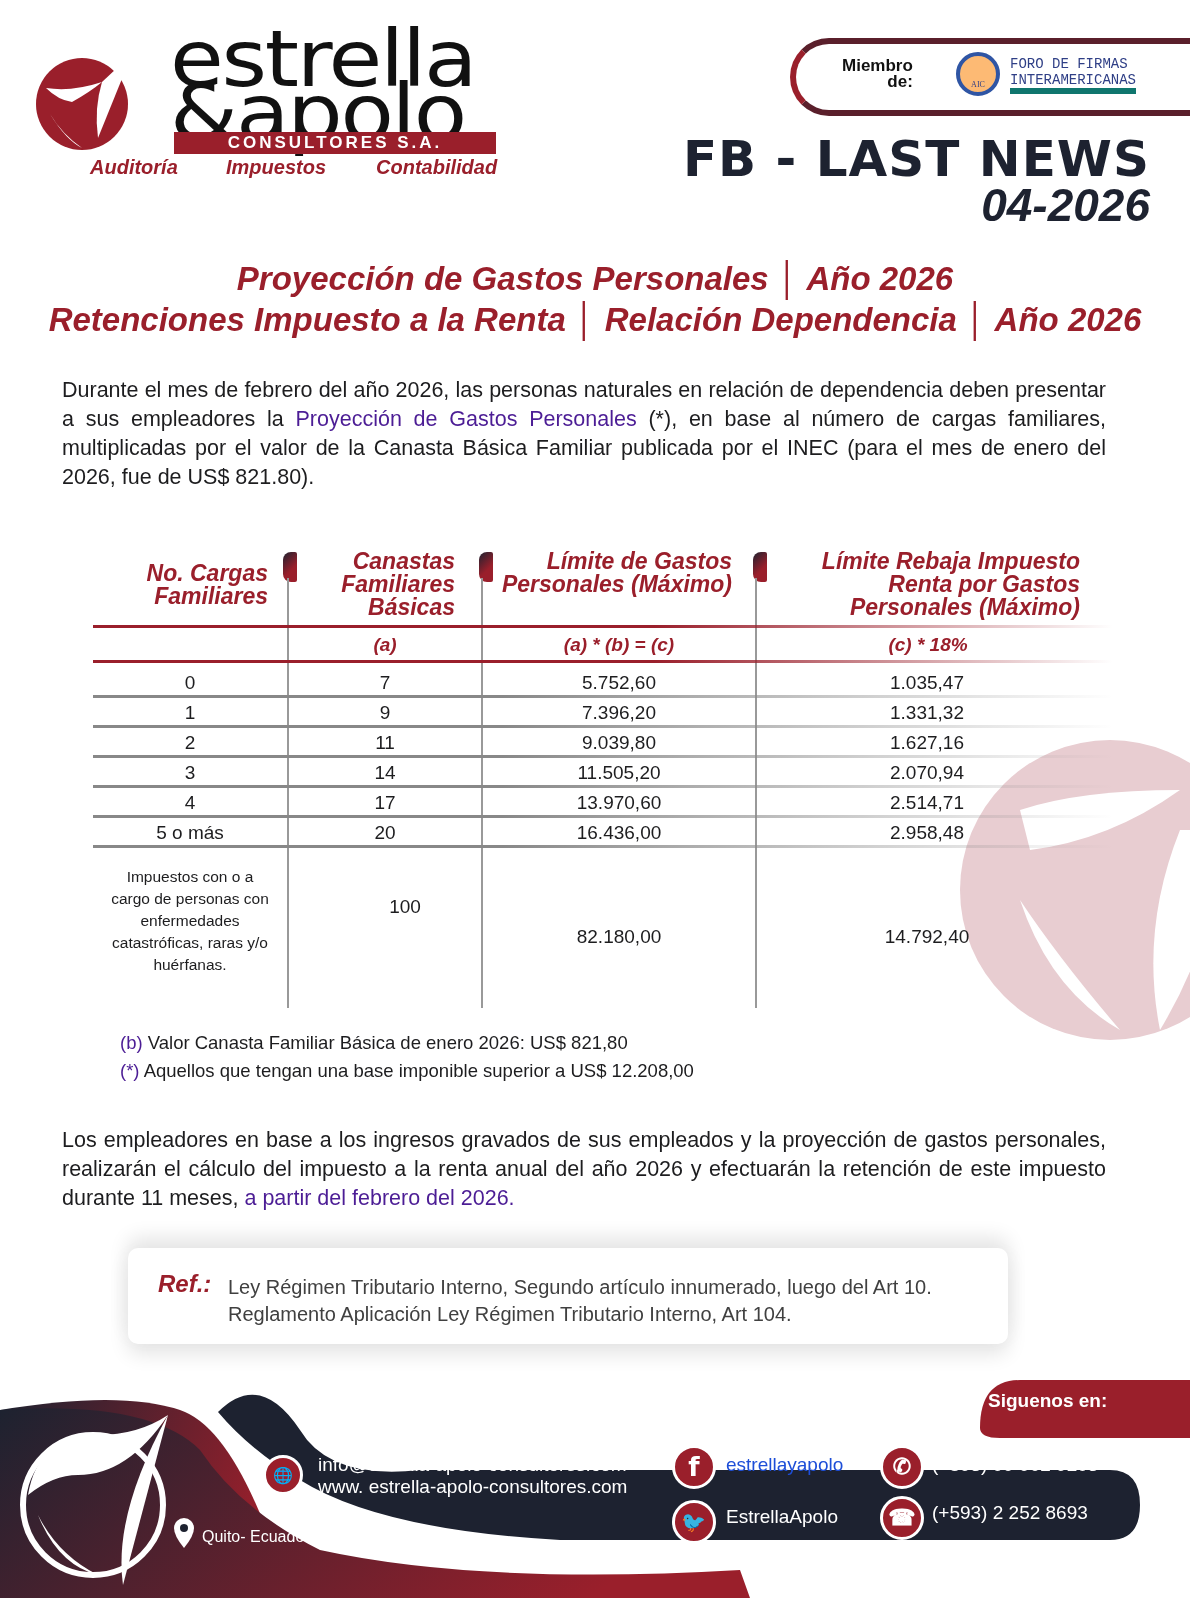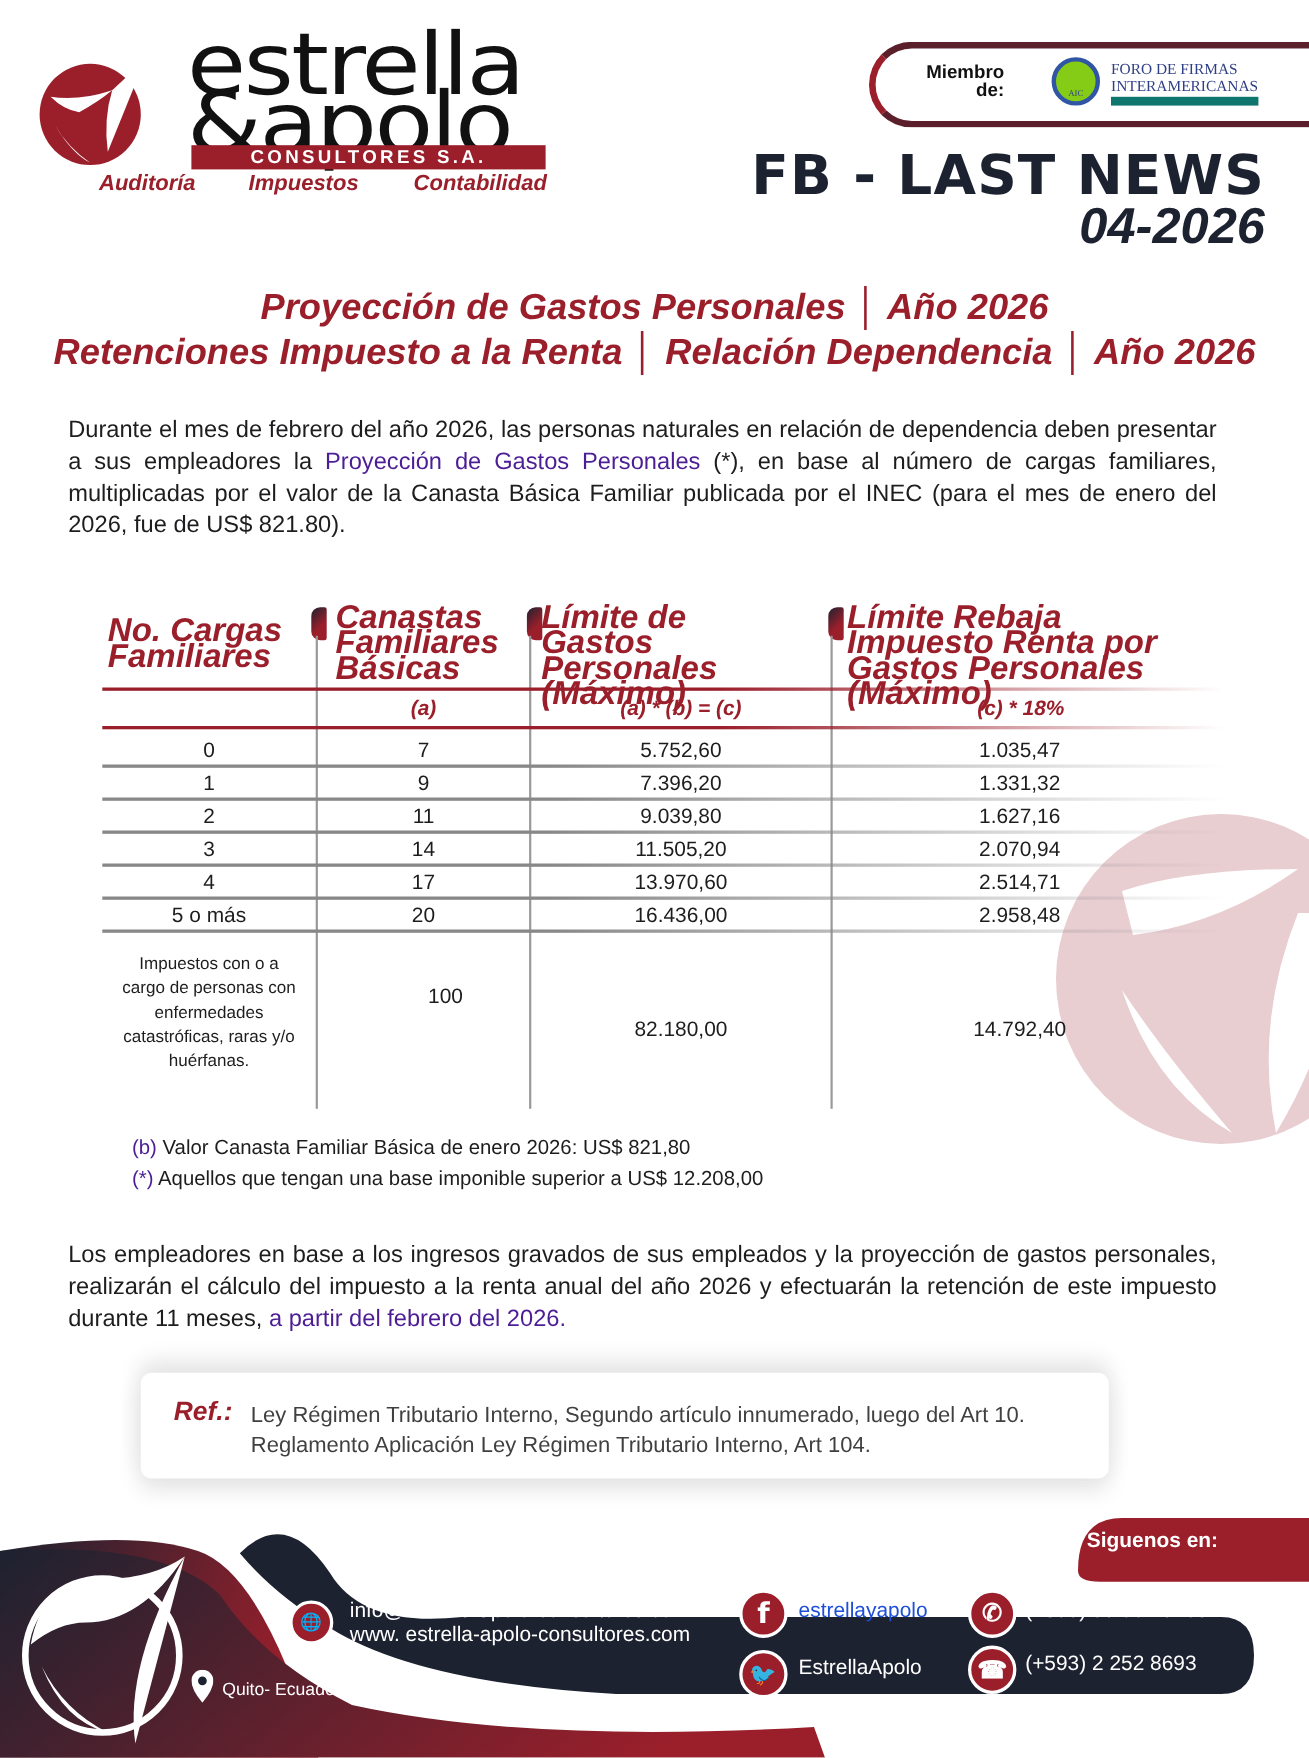--- a/index.html
+++ b/index.html
@@ -8,29 +8,29 @@
   .red{color:#4c1d95;}
   
   .logo-mark{left:32px;top:48px;width:104px;height:108px;}
   .brand1{left:170px;top:20px;font-size:78px;letter-spacing:-2px;font-weight:400;line-height:78px;color:#111;font-family:"DejaVu Sans",sans-serif;transform:scaleX(1.12);transform-origin:left;}
   .brand2{left:170px;top:74px;font-size:78px;letter-spacing:-2px;font-weight:400;line-height:78px;color:#111;font-family:"DejaVu Sans",sans-serif;transform:scaleX(1.12);transform-origin:left;}
   .consult{left:174px;top:132px;width:322px;height:22px;background:#9a1f2b;color:#fff;font-weight:700;font-size:17px;letter-spacing:3px;text-align:center;line-height:22px;}
   .tagline{top:156px;font-size:20px;font-style:italic;font-weight:700;color:#9a1f2b;margin-left:28px;}
   
   .member{left:790px;top:38px;width:420px;height:66px;border:6px solid #1d2230;border-right:none;border-radius:40px 0 0 40px;border-left-color:#9a1f2b;border-top-color:#5a1f2b;border-bottom-color:#5a1f2b;}
   .member-lbl{left:842px;top:58px;font-size:17px;font-weight:700;line-height:16px;text-align:right;color:#111;}
-  .aic-icon{left:956px;top:52px;width:44px;height:44px;border:4px solid #2f55a4;border-radius:50%;box-sizing:border-box;background:#84cc16;}
-  .foro{left:1010px;top:56px;font-family:Liberation Serif, serif;font-size:14px;line-height:16px;color:#2f3f86;border-bottom:8px solid #0f766e;}
+  .aic-icon{left:956px;top:52px;width:44px;height:44px;border:4px solid #2f55a4;border-radius:50%;box-sizing:border-box;background:#fdba74;}
+  .foro{left:1010px;top:56px;font-family:Liberation Mono, monospace;font-size:14px;line-height:16px;color:#2f3f86;border-bottom:6px solid #0f766e;}
   .fb-title{right:40px;top:130px;font-size:50px;font-weight:900;color:#1d2230;letter-spacing:1px;font-family:"DejaVu Sans",sans-serif;}
   .fb-date{right:40px;top:178px;font-size:46px;font-weight:700;font-style:italic;color:#1d2230;}
   
   .h1{left:0;width:1190px;text-align:center;font-size:33px;font-weight:700;font-style:italic;color:#9a1f2b;}
   .para{left:62px;width:1044px;font-size:21.5px;line-height:29px;text-align:justify;color:#1d1d1f;}
   
-  .th{font-size:30px;font-weight:700;font-style:italic;color:#9a1f2b;text-align:left;line-height:23px;}
+  .th{font-size:23px;font-weight:700;font-style:italic;color:#9a1f2b;text-align:right;line-height:23px;}
   .vline{width:2px;background:#999;}
   .flag{width:14px;height:30px;background:linear-gradient(135deg,#1d2230 0%,#9a1f2b 60%);border-radius:8px 2px 2px 8px;}
   .hrule-red{height:3px;background:linear-gradient(to right,#9a1f2b 55%,rgba(154,31,43,0));}
   .hrule-gray{height:3px;background:linear-gradient(to right,#888 40%,rgba(136,136,136,0));}
   .cell{font-size:19px;text-align:center;color:#1d1d1f;}
   .sub{font-size:19px;font-weight:700;font-style:italic;color:#9a1f2b;text-align:center;}
   .note{left:120px;font-size:18.5px;color:#1d1d1f;}
   .ref-box{left:128px;top:1248px;width:880px;height:96px;background:#fff;border-radius:10px;box-shadow:0 -10px 20px #e4e4e4,0 10px 20px #e4e4e4;}
   .ref-lbl{left:158px;top:1270px;font-size:24px;font-weight:700;font-style:italic;color:#9a1f2b;}
   .ref-txt{left:228px;top:1274px;font-size:20px;line-height:27px;color:#404040;}

